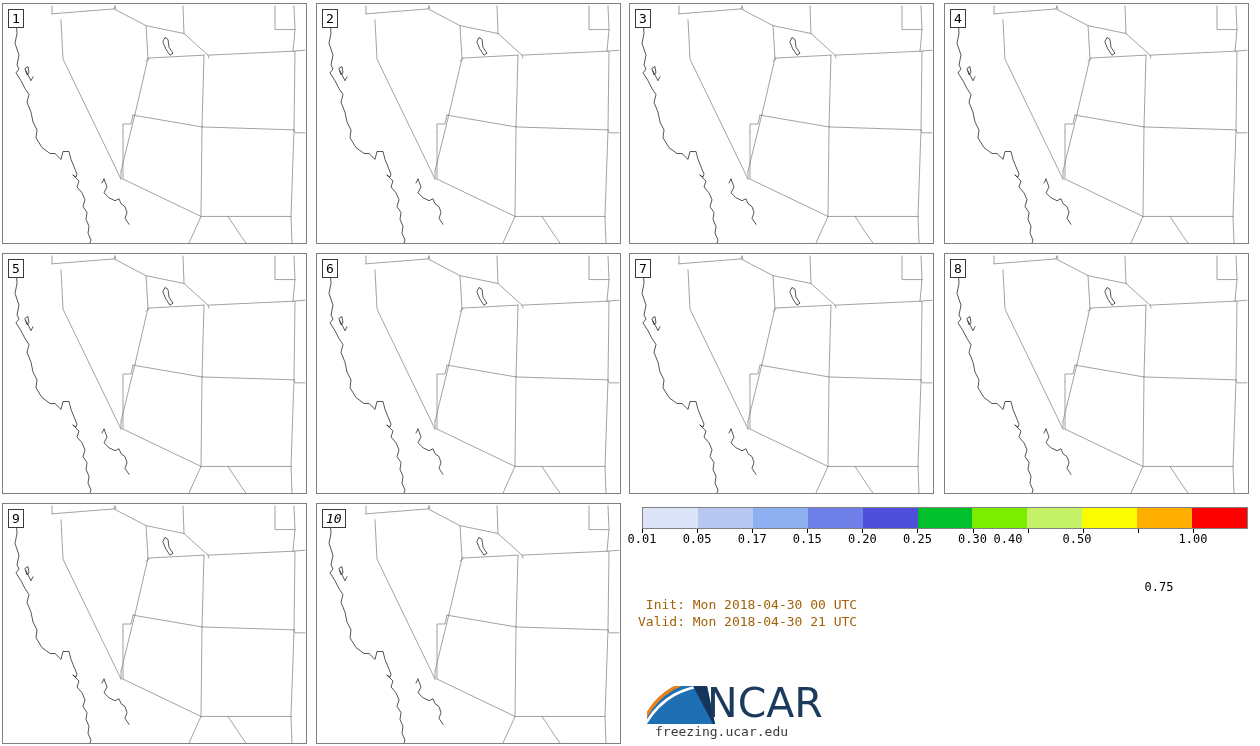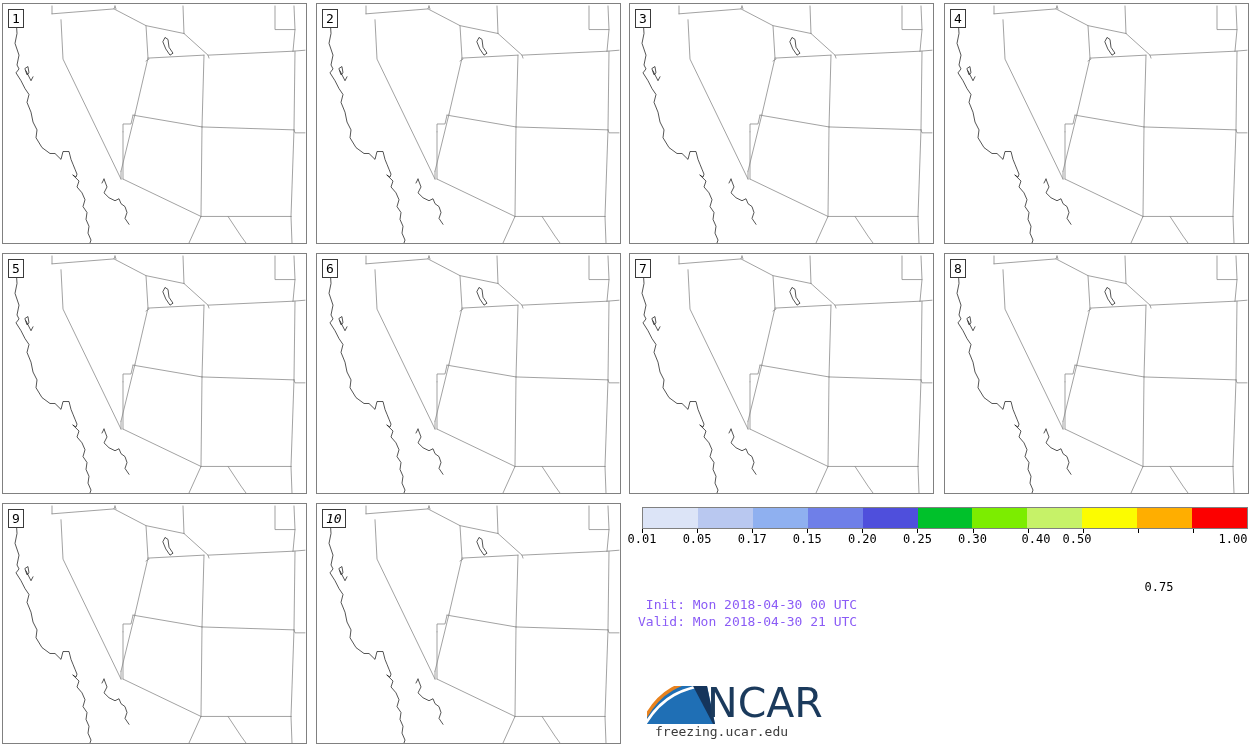--- a/index.html
+++ b/index.html
@@ -121,21 +121,21 @@
     white-space: pre;
     letter-spacing: 0px;
   }
   #legend-times {
     position: absolute;
     left: 8px;
     top: 96px;
     font-family: "DejaVu Sans Mono", "Liberation Mono", monospace;
     font-size: 13px;
     line-height: 17px;
-    color: #8b5cf6;
+    color: #a16207;
     white-space: pre;
   }
 
   
   #ncar-logo {
     position: absolute;
     left: 17px;
     top: 180px;
     width: 300px;
     height: 62px;
@@ -669,27 +669,27 @@
         <div class="cb-tick-label" style="left: 110.182px;">0.17</div>
         <div class="cb-tick" style="left: 165.273px;"></div>
         <div class="cb-tick-label" style="left: 165.273px;">0.15</div>
         <div class="cb-tick" style="left: 220.364px;"></div>
         <div class="cb-tick-label" style="left: 220.364px;">0.20</div>
         <div class="cb-tick" style="left: 275.455px;"></div>
         <div class="cb-tick-label" style="left: 275.455px;">0.25</div>
         <div class="cb-tick" style="left: 330.545px;"></div>
         <div class="cb-tick-label" style="left: 330.545px;">0.30</div>
         <div class="cb-tick" style="left: 385.636px;"></div>
-        <div class="cb-tick-label" style="left: 394px; text-align: right;">0.40</div>
+        <div class="cb-tick-label" style="left: 366px; text-align: right;">0.40</div>
         <div class="cb-tick" style="left: 440.727px;"></div>
         <div class="cb-tick-label" style="left: 435px;">0.50</div>
         <div class="cb-tick" style="left: 495.818px;"></div>
         <div class="cb-tick-label" style="left: 517px; margin-top: 48px;">0.75</div>
         <div class="cb-tick" style="left: 550.909px;"></div>
-        <div class="cb-tick-label" style="left: 550.909px; margin-left: 40px;">1.00</div>
+        <div class="cb-tick-label" style="left: 550.909px;">1.00</div>
       </div>
   </div>
 
 
   <div id="legend-times"><span> Init: Mon 2018-04-30 00 UTC</span>
 <span>Valid: Mon 2018-04-30 21 UTC</span></div>
 
   <div id="ncar-logo">
     <svg id="ncar-mark" viewBox="0 0 70 44">
       <defs>

